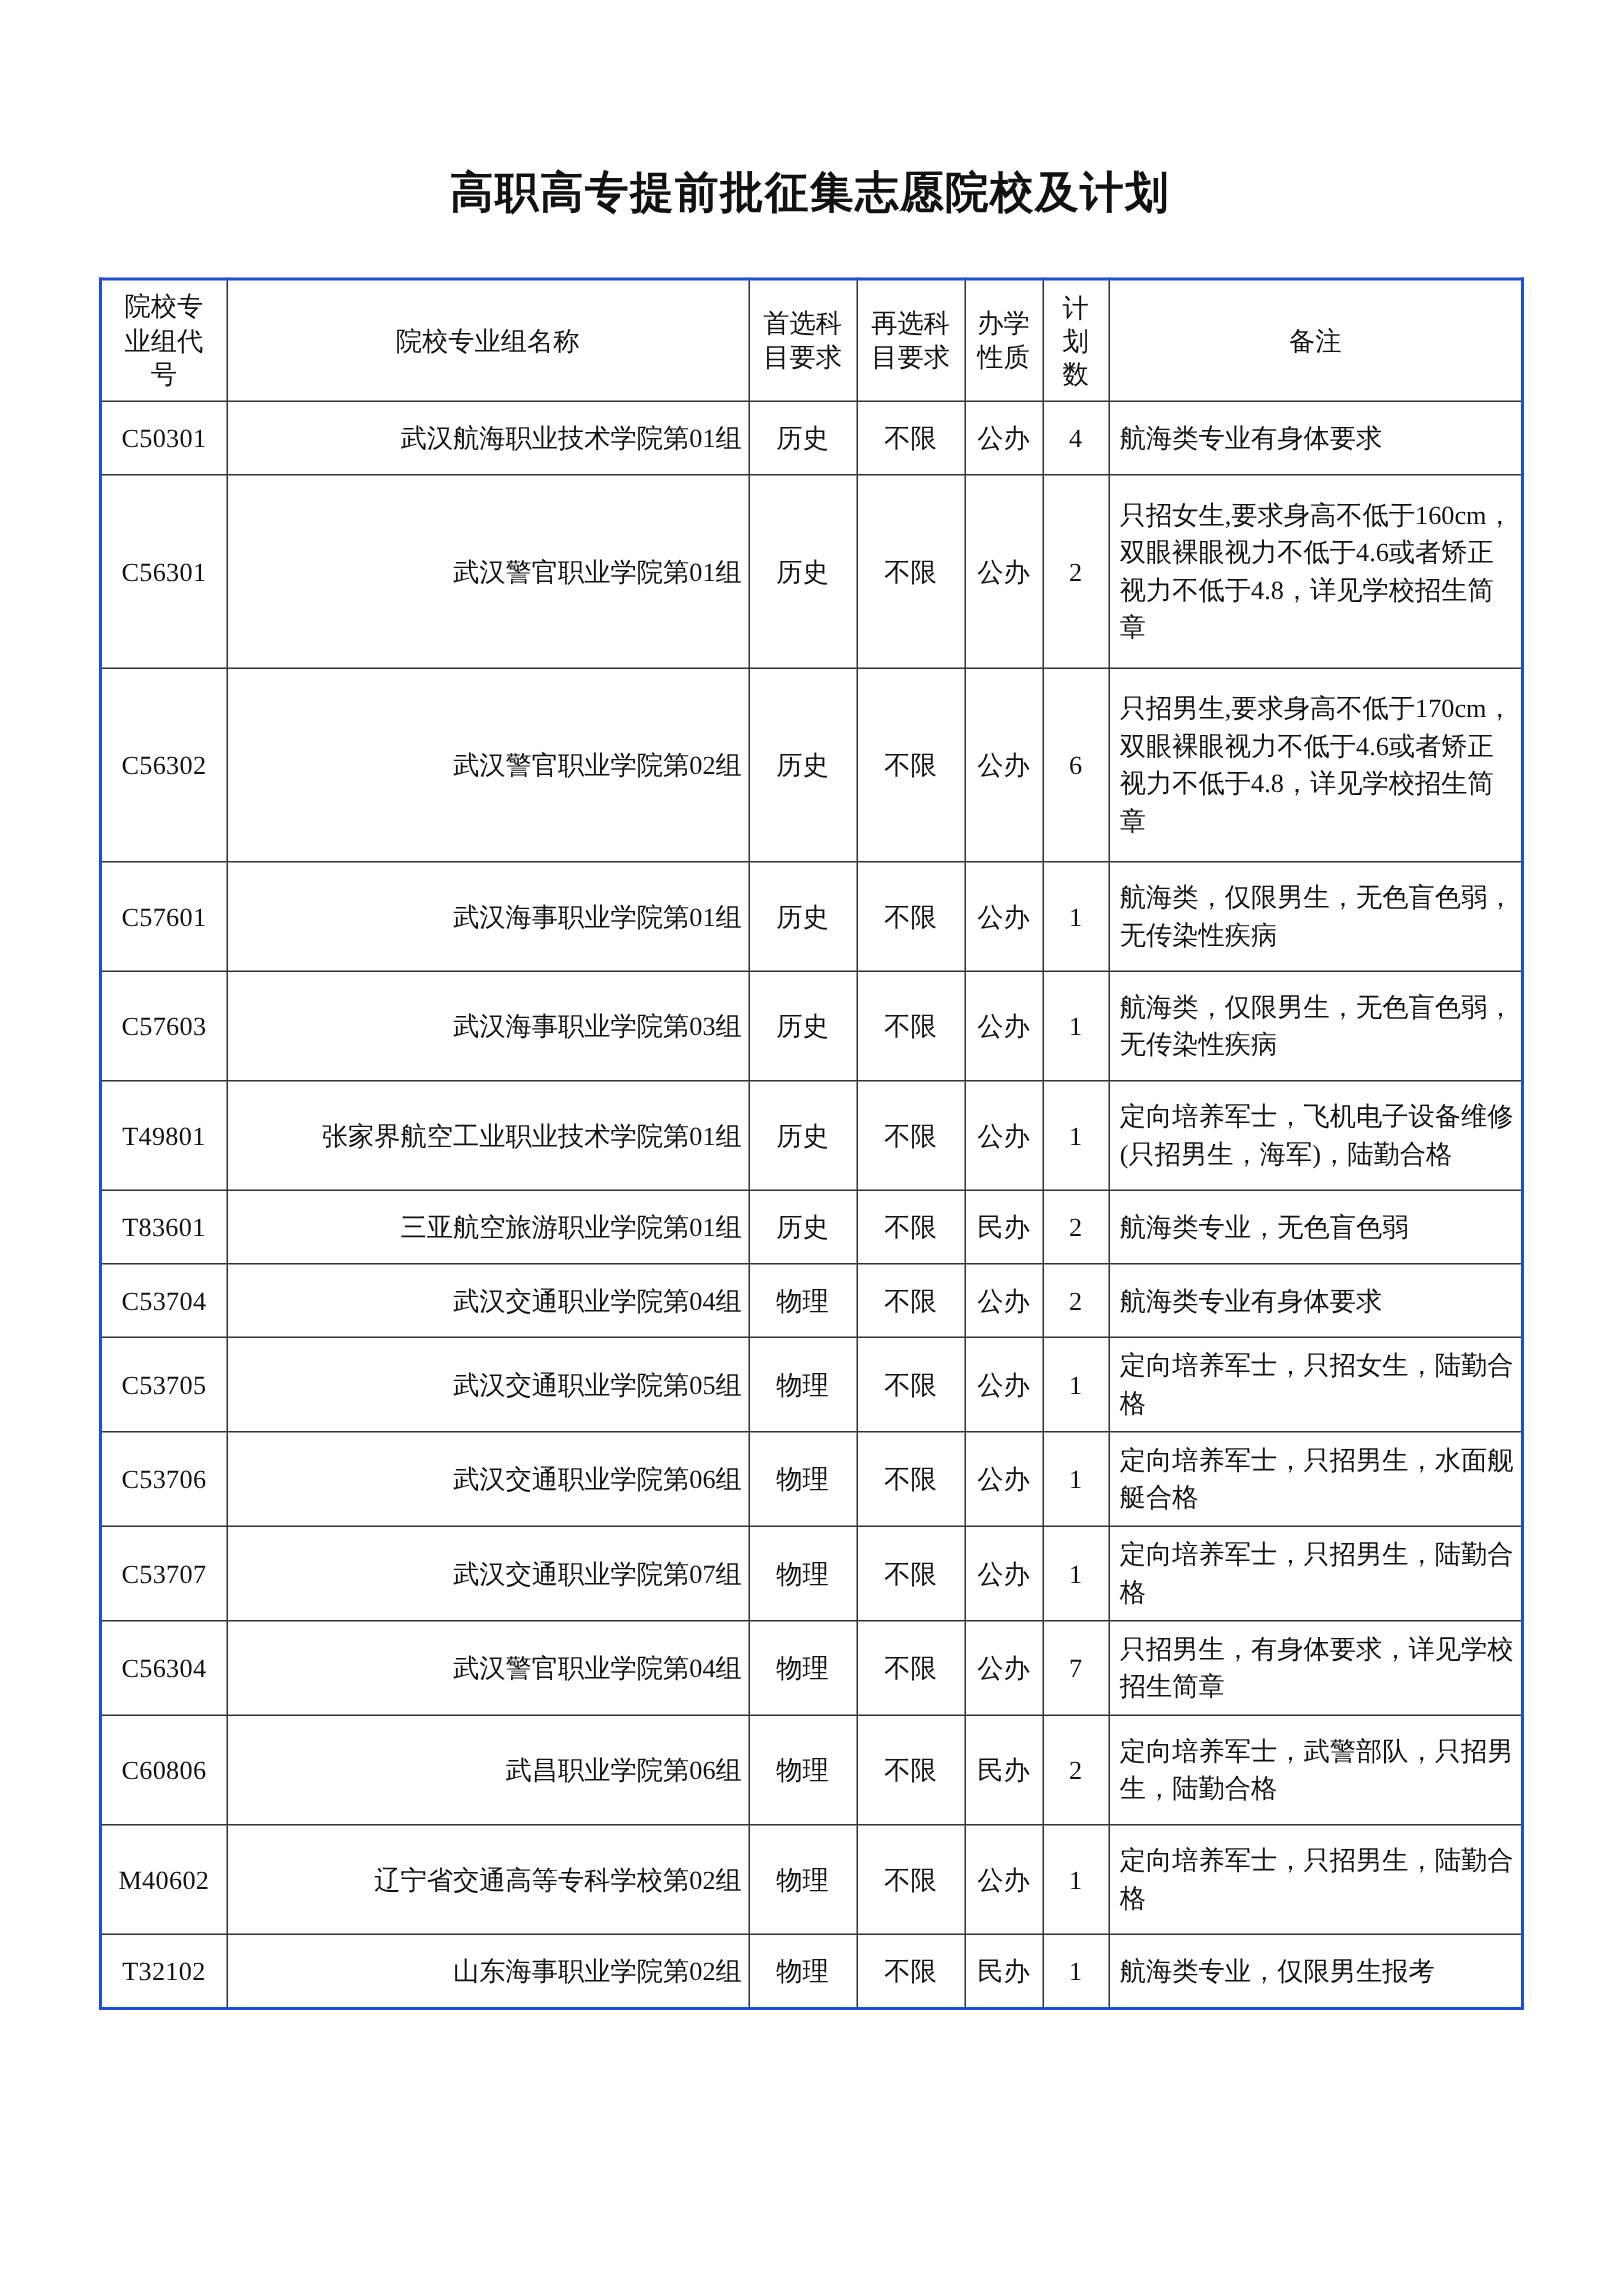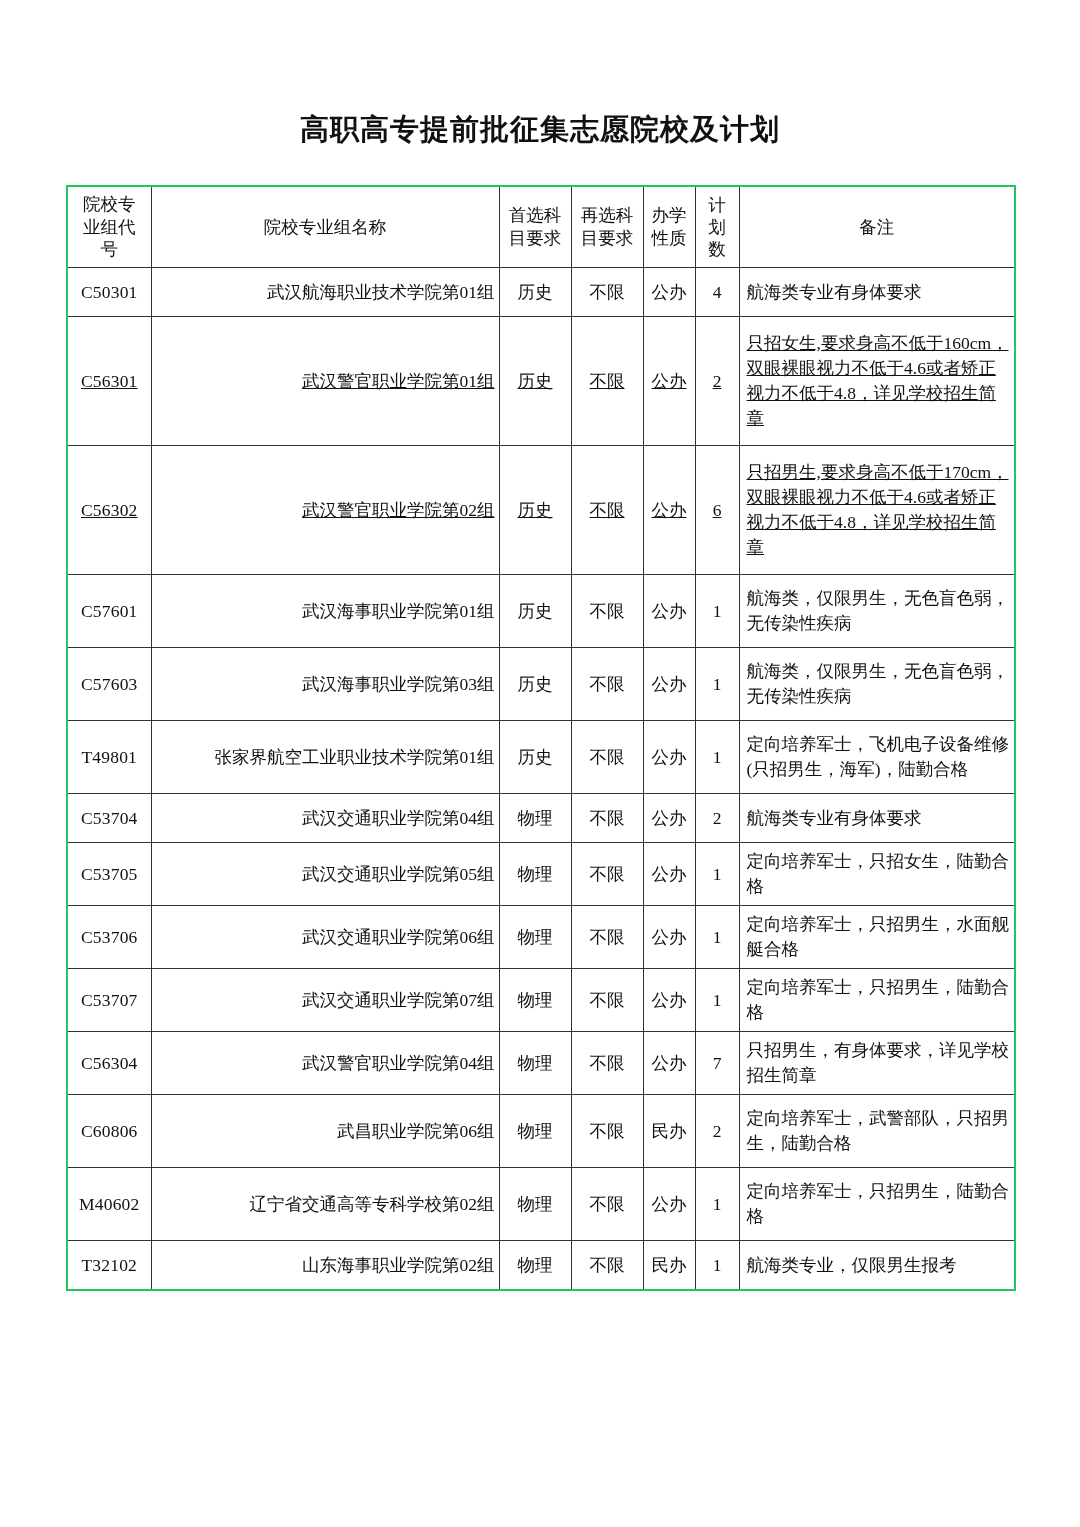--- a/index.html
+++ b/index.html
@@ -29,21 +29,21 @@
     padding-top: 112px;
     padding-bottom: 0;
     line-height: 1.2;
     color: #111;
   }
   table.plan-table {
     margin-top: 38px;
     border-collapse: collapse;
     width: 948px;
     table-layout: fixed;
-    border: 2px solid #22c55e;
+    border: 2px solid #1d4ed8;
   }
   table.plan-table th,
   table.plan-table td {
     border: 1px solid #333;
     vertical-align: middle;
     font-size: 17.5px;
     line-height: 1.42;
     color: #111;
   }
   table.plan-table th {
@@ -79,21 +79,21 @@
     padding: 5px 4px 5px 8px;
   }
   td.ctr {
     text-align: center;
     padding: 5px 2px;
   }
   td.remark {
     text-align: left;
     padding: 5px 1px 5px 7px;
   }
-  tr.r-tall td { height: 118px; text-decoration: underline; }
+  tr.r-tall td { height: 118px; }
   tr.r-mid  td { height: 62px; }
   tr.r-short td { height: 38px; margin-left: 37px; }
   tr.r-two  td { height: 52px; }
 </style>
 </head>
 <body>
 
 <div class="page">
 
   <div class="doc-title">高职高专提前批征集志愿院校及计划</div>
@@ -185,20 +185,29 @@
         <tr class="r-mid">
           <td class="code">T49801</td>
           <td class="name">张家界航空工业职业技术学院第01组</td>
           <td class="ctr">历史</td>
           <td class="ctr">不限</td>
           <td class="ctr">公办</td>
           <td class="ctr">1</td>
           <td class="remark">定向培养军士，飞机电子设备维修(只招男生，海军)，陆勤合格</td>
         </tr>
         <tr class="r-short">
+          <td class="code">T83601</td>
+          <td class="name">三亚航空旅游职业学院第01组</td>
+          <td class="ctr">历史</td>
+          <td class="ctr">不限</td>
+          <td class="ctr">民办</td>
+          <td class="ctr">2</td>
+          <td class="remark">航海类专业，无色盲色弱</td>
+        </tr>
+        <tr class="r-short">
           <td class="code">C53704</td>
           <td class="name">武汉交通职业学院第04组</td>
           <td class="ctr">物理</td>
           <td class="ctr">不限</td>
           <td class="ctr">公办</td>
           <td class="ctr">2</td>
           <td class="remark">航海类专业有身体要求</td>
         </tr>
         <tr class="r-two">
           <td class="code">C53705</td>

